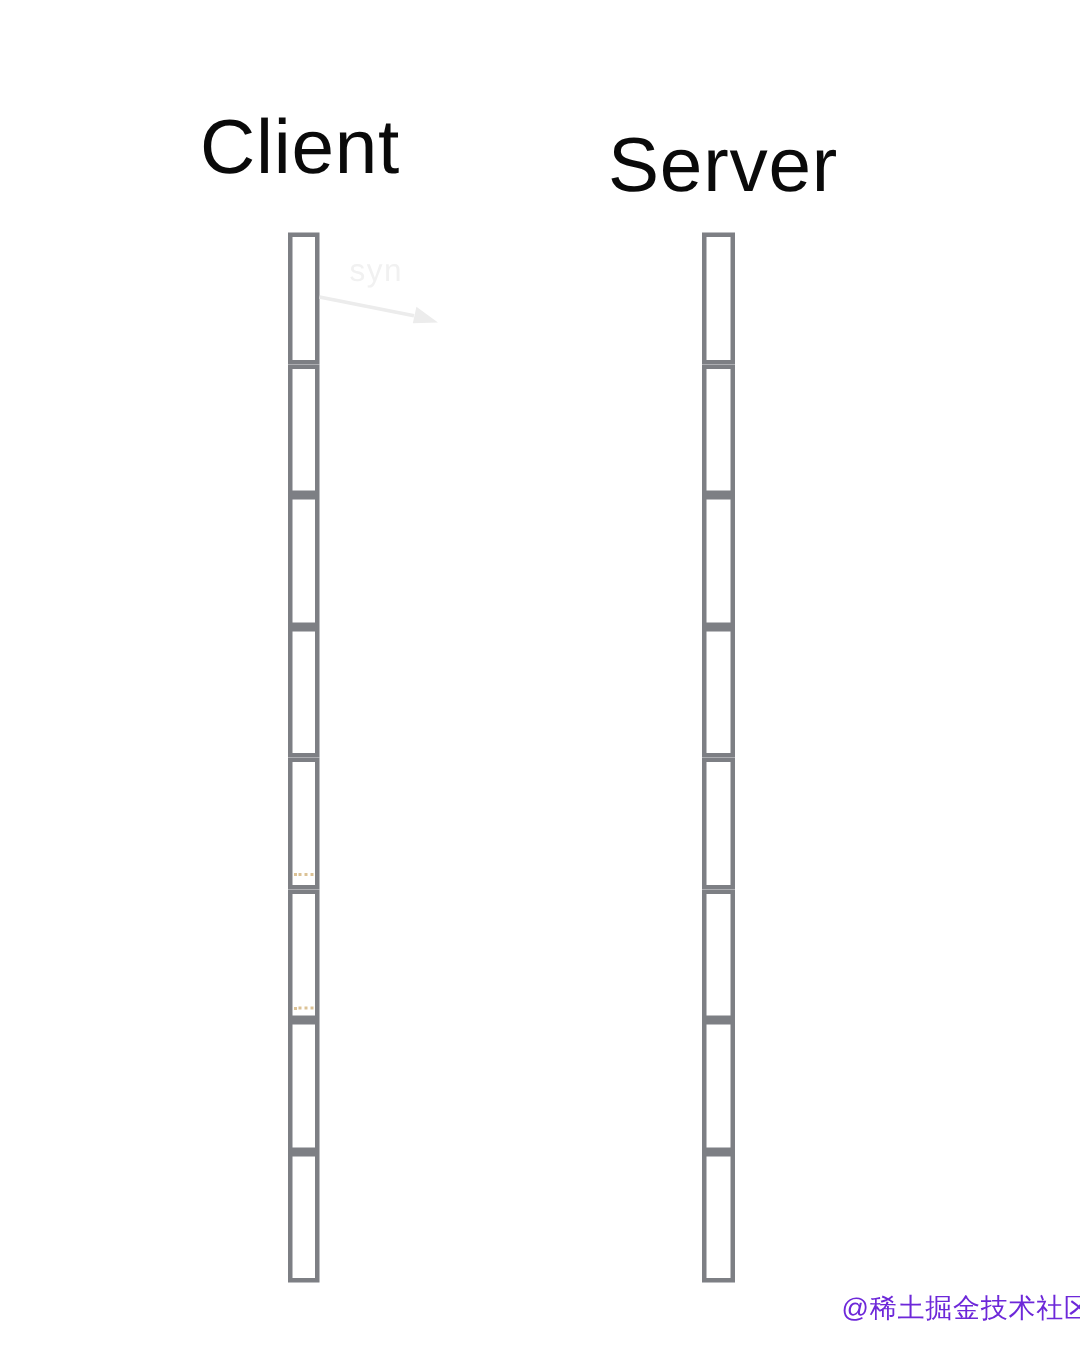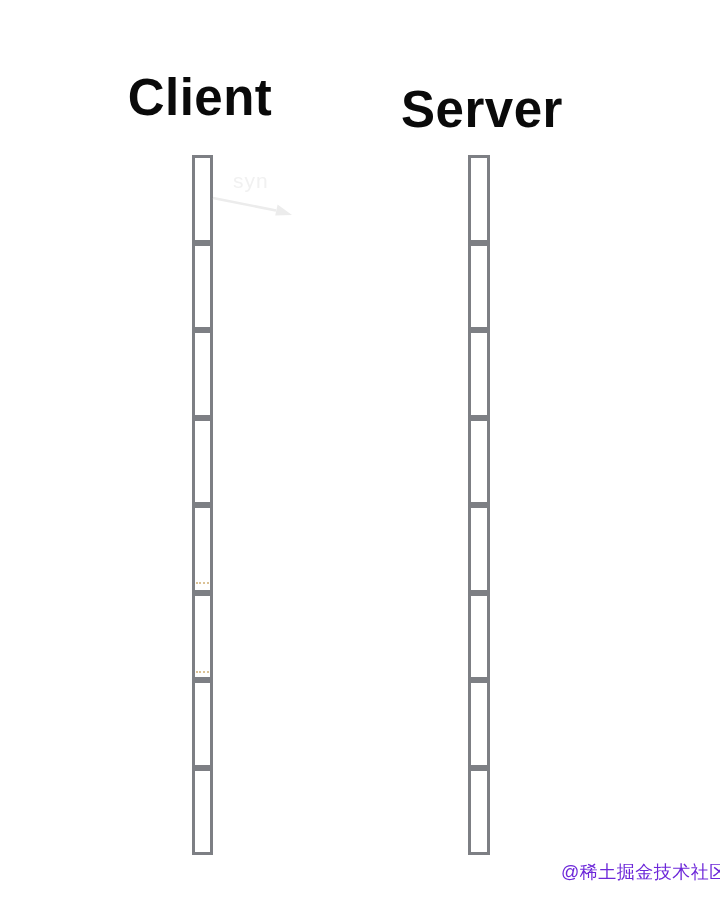--- a/index.html
+++ b/index.html
@@ -12,21 +12,21 @@
     height: 900px;
     background: #ffffff;
     overflow: hidden;
     font-family: "Liberation Sans", sans-serif;
   }
   .title {
     position: absolute;
     width: 220px;
     text-align: center;
     font-size: 51px;
-    font-weight: 700;
+    font-weight: 400;
     color: #0a0a0a;
     line-height: 51px;
     letter-spacing: 0.5px;
   }
   .client-title { left: 90px;  top: 72px; }
   .server-title { left: 372px; top: 84px; }
 
   .lifeline {
     position: absolute;
     top: 155px;

